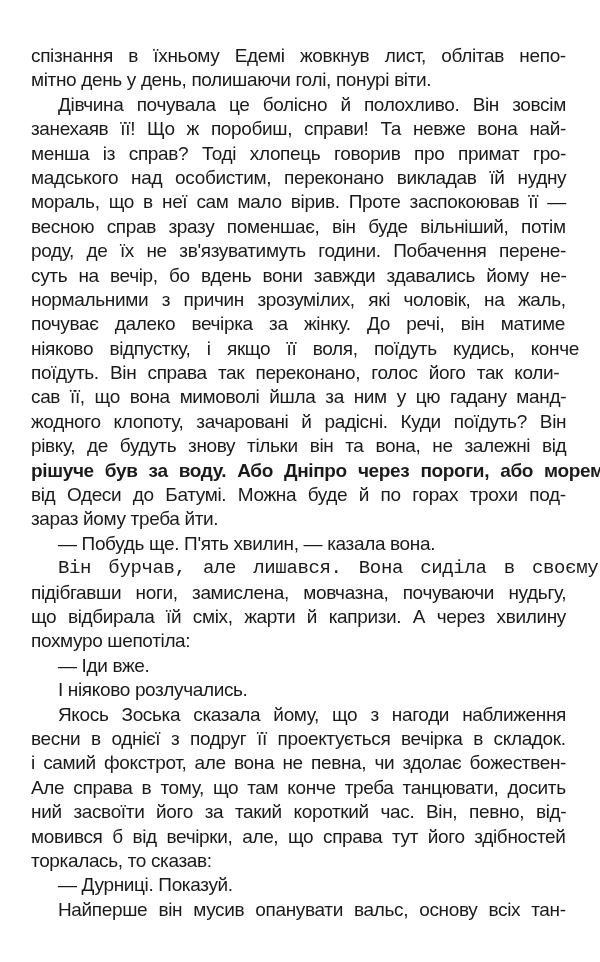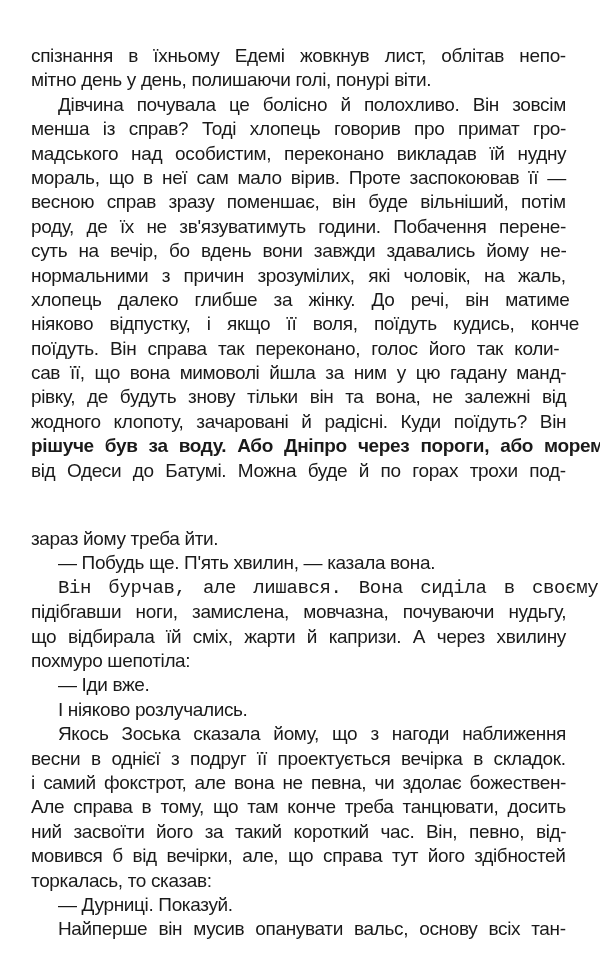--- a/index.html
+++ b/index.html
@@ -49,36 +49,37 @@
       color: #701a75;
     }
   </style>
 </head>
 <body>
 
 <div class="page-text" id="page-text">
     <span class="line" style="display: block; word-spacing: 10.43px; text-align-last: left;">спізнання в їхньому Едемі жовкнув лист, облітав непо-</span>
     <span class="line last" style="display: block;">мітно день у день, полишаючи голі, понурі віти.</span>
     <span class="line indent" style="display: block; word-spacing: 8.29px; text-align-last: left;">Дівчина почувала це болісно й полохливо. Він зовсім</span>
+    <span class="line" style="display: block; word-spacing: 7px; text-align-last: left;">занехаяв її! Що ж поробиш, справи! Та невже вона най-</span>
     <span class="line" style="display: block; word-spacing: 8.75px; text-align-last: left;">менша із справ? Тоді хлопець говорив про примат гро-</span>
     <span class="line" style="display: block; word-spacing: 8px; text-align-last: left;">мадського над особистим, переконано викладав їй нудну</span>
     <span class="line" style="display: block; word-spacing: 4.2px; text-align-last: left;">мораль, що в неї сам мало вірив. Проте заспокоював її —</span>
     <span class="line" style="display: block; word-spacing: 7.57px; text-align-last: left;">весною справ зразу поменшає, він буде вільніший, потім</span>
     <span class="line" style="display: block; word-spacing: 7.57px; text-align-last: left;">роду, де їх не зв'язуватимуть години. Побачення перене-</span>
     <span class="line" style="display: block; word-spacing: 6.33px; text-align-last: left;">суть на вечір, бо вдень вони завжди здавались йому не-</span>
     <span class="line" style="display: block; word-spacing: 8.57px; text-align-last: left;">нормальними з причин зрозумілих, які чоловік, на жаль,</span>
-    <span class="line" style="display: block; word-spacing: 11.38px; text-align-last: left;">хлопець далеко глибше за жінку. До речі, він матиме</span>
+    <span class="line" style="display: block; word-spacing: 11.38px; text-align-last: left;">почуває далеко вечірка за жінку. До речі, він матиме</span>
     <span class="line" style="display: block; word-spacing: 11.38px; text-align-last: left;">ніяково відпустку, і якщо її воля, поїдуть кудись, конче</span>
     <span class="line" style="display: block; word-spacing: 6.25px; text-align-last: left;">поїдуть. Він справа так переконано, голос його так коли-</span>
     <span class="line" style="display: block; word-spacing: 4.91px; text-align-last: left;">сав її, що вона мимоволі йшла за ним у цю гадану манд-</span>
+    <span class="line" style="display: block; word-spacing: 8px; text-align-last: left;">жодного клопоту, зачаровані й радісні. Куди поїдуть? Він</span>
     <span class="line" style="display: block; word-spacing: 6.9px; text-align-last: left;">рівку, де будуть знову тільки він та вона, не залежні від</span>
-    <span class="line" style="display: block; word-spacing: 8px; text-align-last: left;">жодного клопоту, зачаровані й радісні. Куди поїдуть? Він</span>
     <span class="line" style="display: block; word-spacing: 6.11px; text-align-last: left; font-weight: bold;">рішуче був за воду. Або Дніпро через пороги, або морем</span>
     <span class="line" style="display: block; word-spacing: 6.6px; text-align-last: left;">від Одеси до Батумі. Можна буде й по горах трохи под-</span>
-    <span class="line last" style="display: block; margin-top: 44px;">зараз йому треба йти.</span>
+    <span class="line last" style="display: block;">зараз йому треба йти.</span>
     <span class="line indent last" style="display: block;">— Побудь ще. П'ять хвилин, — казала вона.</span>
     <span class="line indent" style="display: block; word-spacing: 6.13px; text-align-last: left; font-family: Liberation Mono, monospace;">Він бурчав, але лишався. Вона сиділа в своєму кріслі,</span>
     <span class="line" style="display: block; word-spacing: 9.4px; text-align-last: left;">підібгавши ноги, замислена, мовчазна, почуваючи нудьгу,</span>
     <span class="line" style="display: block; word-spacing: 6.67px; text-align-last: left;">що відбирала їй сміх, жарти й капризи. А через хвилину</span>
     <span class="line last" style="display: block;">похмуро шепотіла:</span>
     <span class="line indent last" style="display: block;">— Іди вже.</span>
     <span class="line indent last" style="display: block;">І ніяково розлучались.</span>
     <span class="line indent" style="display: block; word-spacing: 8.14px; text-align-last: left;">Якось Зоська сказала йому, що з нагоди наближення</span>
     <span class="line" style="display: block; word-spacing: 5.78px; text-align-last: left;">весни в однієї з подруг її проектується вечірка в складок.</span>
     <span class="line" style="display: block; word-spacing: 3.33px; text-align-last: left;">і самий фокстрот, але вона не певна, чи здолає божествен-</span>

